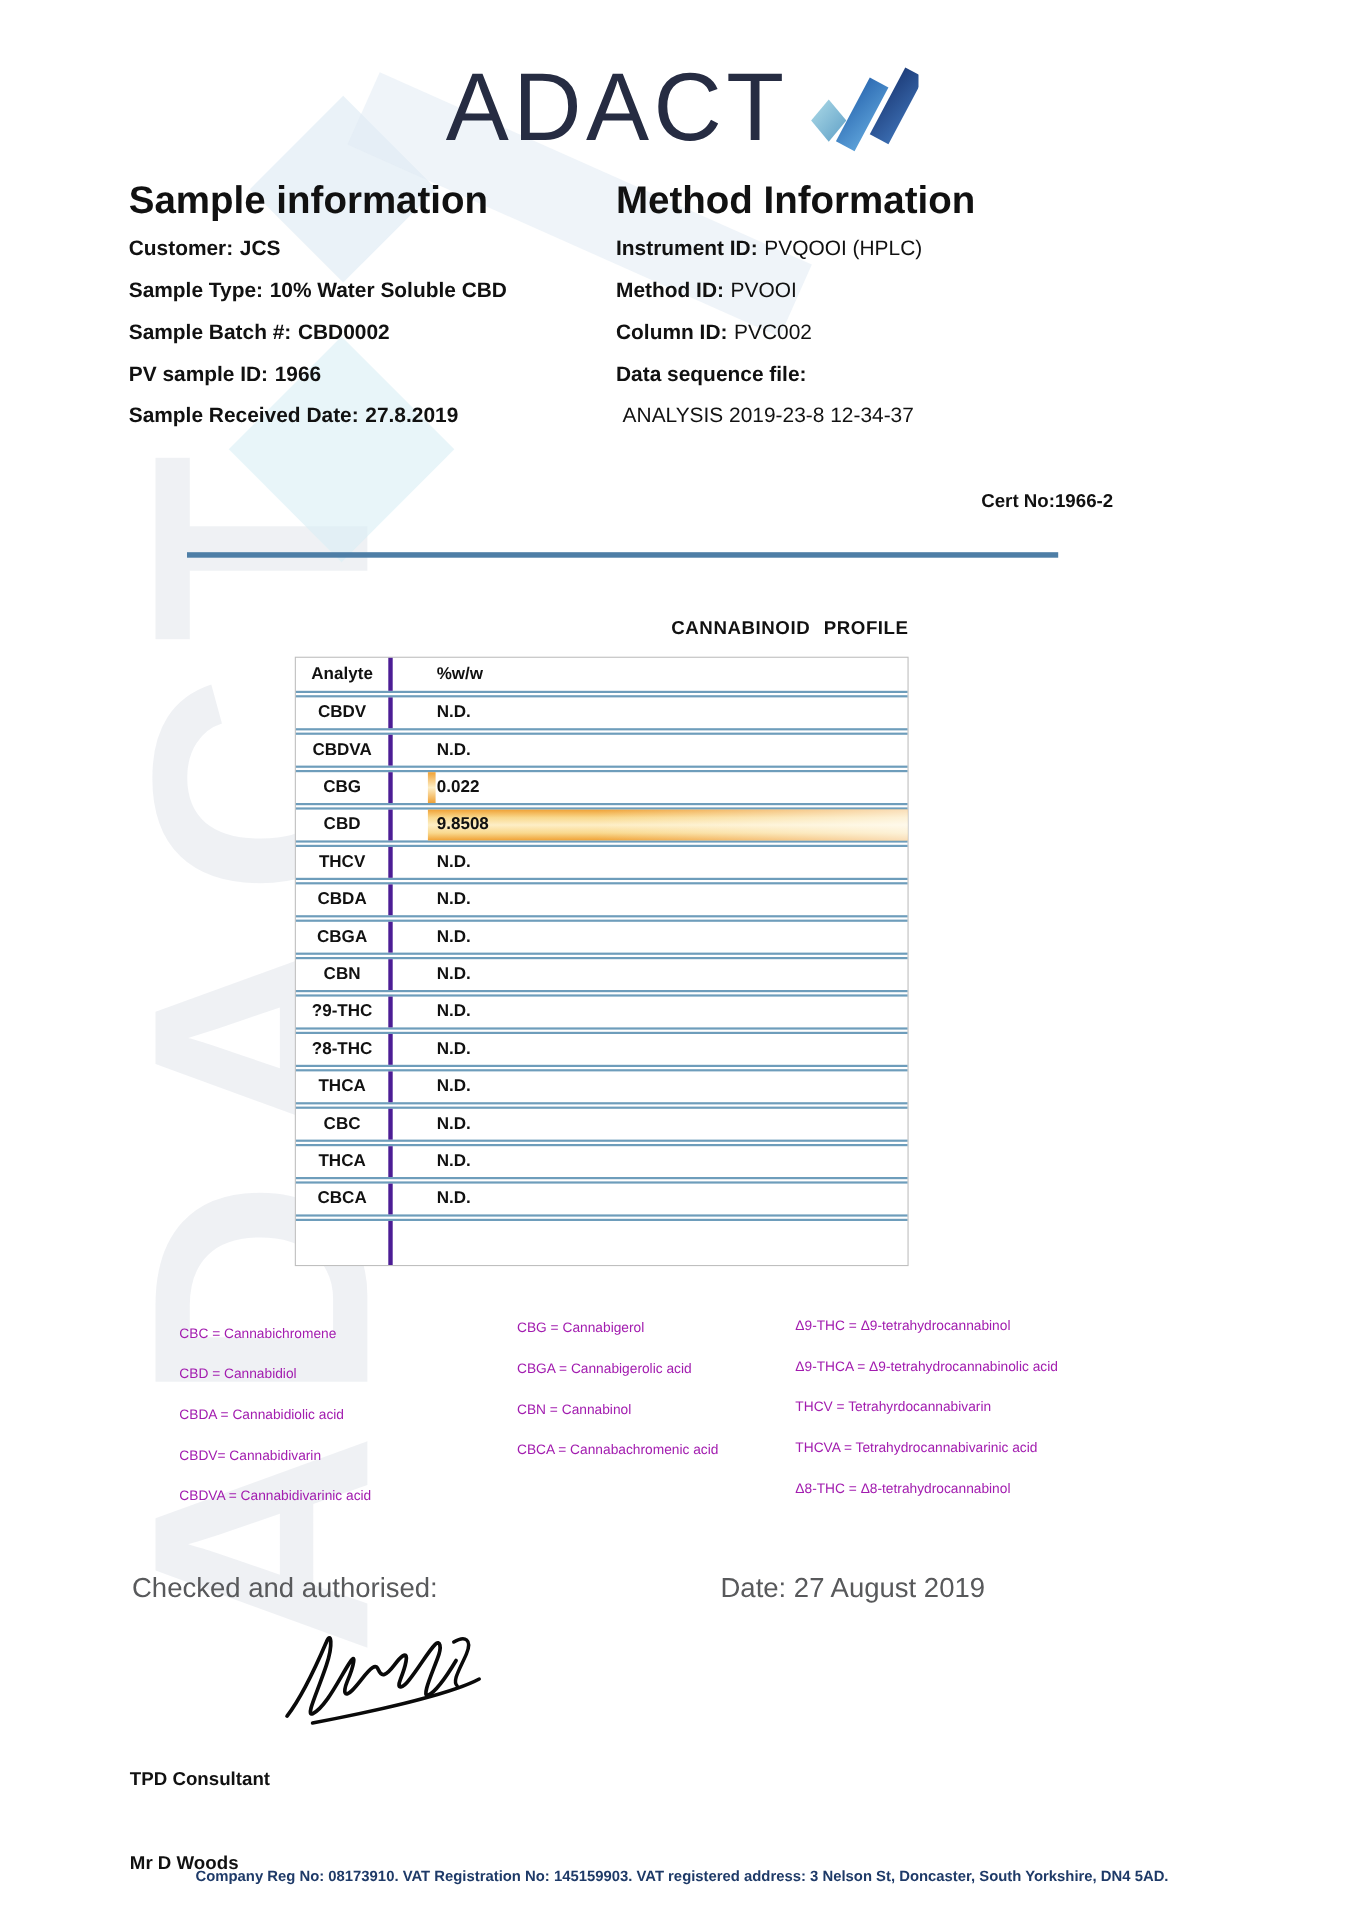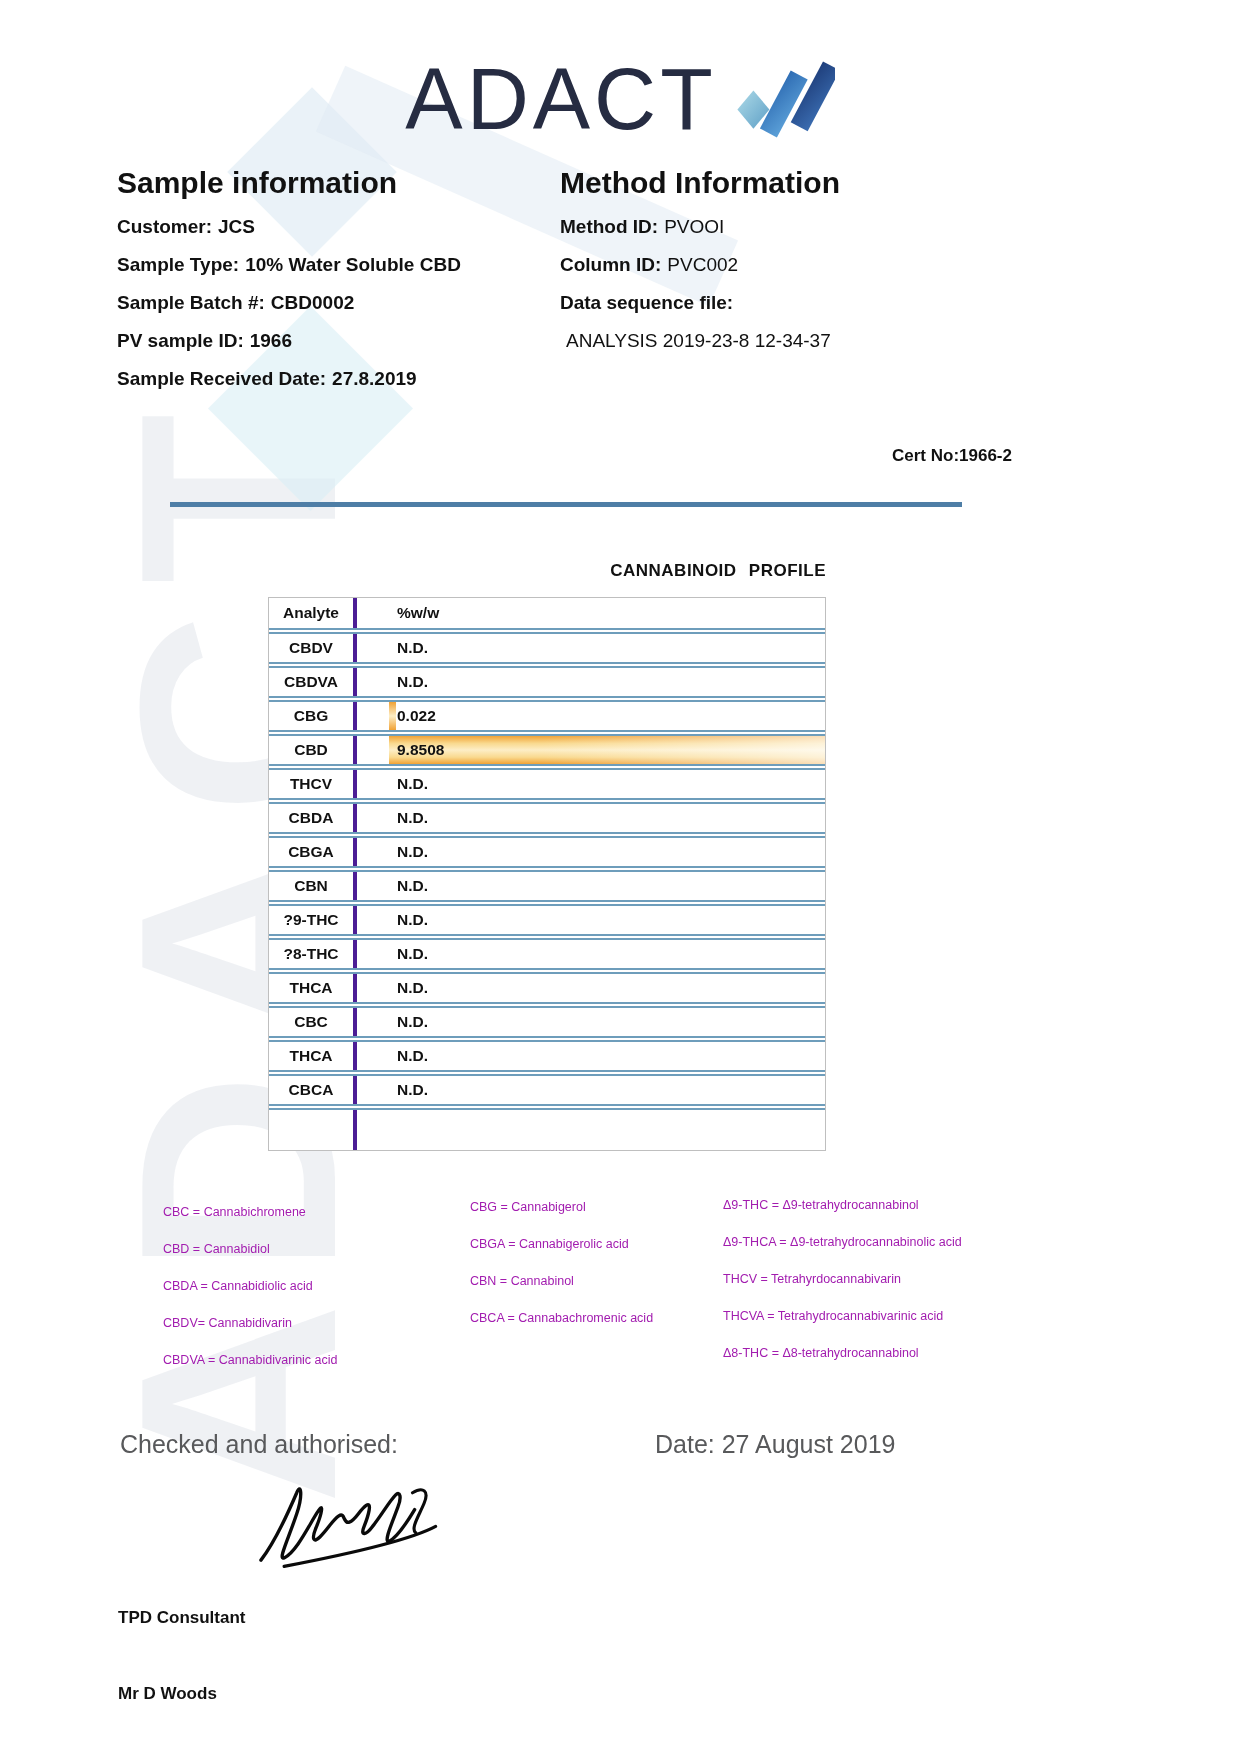--- a/index.html
+++ b/index.html
@@ -25,21 +25,21 @@
   .logo-row{position:absolute;top:52px;left:0;width:100%;display:flex;justify-content:center;align-items:flex-start;}
   .logo-text{
     font-size:86px;line-height:92px;color:#262c42;letter-spacing:4px;
     font-weight:normal;transform:scaleY(1.02);
   }
   .logo-mark{width:104px;height:92px;margin-left:14px;margin-top:2px;}
   
   .info-col{position:absolute;top:168px;}
   .info-col.sample{left:117px;width:440px;}
   .info-col.method{left:560px;width:480px;}
-  .info-heading{font-size:30px;font-weight:bold;margin:0 0 10px 0;line-height:30px;}
+  .info-heading{font-size:35px;font-weight:bold;margin:0 0 10px 0;line-height:30px;}
   .info-line{font-size:19px;line-height:38px;white-space:nowrap;}
   .info-line .lbl{font-weight:bold;}
   .sample .info-line .val{font-weight:bold;}
   .method .info-line .val{font-weight:normal;}
   .info-line .val{margin-left:6px;}
   
   .cert-no{position:absolute;top:446px;right:228px;font-size:17px;font-weight:bold;}
   .rule{position:absolute;top:502px;left:170px;width:792px;height:5px;background:#4e7ea6;}
   
   .table-title{
@@ -132,20 +132,21 @@
         <div class="info-line"><span class="lbl">Sample Type:</span><span class="val">10% Water Soluble CBD</span></div>
         <div class="info-line"><span class="lbl">Sample Batch #:</span><span class="val">CBD0002</span></div>
         <div class="info-line"><span class="lbl">PV sample ID:</span><span class="val">1966</span></div>
         <div class="info-line"><span class="lbl">Sample Received Date:</span><span class="val">27.8.2019</span></div>
       </div>
   </section>
 
   <section class="info-col method layer">
     <h2 class="info-heading">Method Information</h2>
     <div id="method-rows">
+        <div class="info-line"><span class="lbl">Instrument ID:</span><span class="val">PVQOOI (HPLC)</span></div>
         <div class="info-line"><span class="lbl">Method ID:</span><span class="val">PVOOI</span></div>
         <div class="info-line"><span class="lbl">Column ID:</span><span class="val">PVC002</span></div>
         <div class="info-line"><span class="lbl">Data sequence file:</span></div>
         <div class="info-line"><span class="val">ANALYSIS 2019-23-8 12-34-37</span></div>
       </div>
   </section>
 
   <div class="cert-no layer">Cert No:1966-2</div>
   <div class="rule layer"></div>
 
@@ -243,14 +244,15 @@
   <div class="checked-label layer">Checked and authorised:</div>
   <div class="date-label layer">Date: 27 August 2019</div>
   <svg class="signature layer" viewBox="0 0 185 95">
     <path d="M6,78 C20,60 34,28 40,14 C44,4 46,16 40,34 C32,58 22,78 28,76 C40,70 52,44 60,32 C66,22 64,34 58,48 C54,58 56,62 62,56 C70,48 74,40 80,36 C86,32 84,44 90,42 C96,40 100,30 106,26 C112,22 108,36 104,46 C100,56 106,54 112,46 C120,36 128,22 134,16 C138,12 140,18 136,28 C130,44 122,62 128,60 C136,56 146,40 152,30" fill="none" stroke="#0a0a0a" stroke-width="3.2" stroke-linecap="round"></path>
     <path d="M28,84 C70,76 146,60 172,46" fill="none" stroke="#0a0a0a" stroke-width="3" stroke-linecap="round"></path>
     <path d="M150,14 C160,8 166,12 161,24 C156,36 148,48 153,52" fill="none" stroke="#0a0a0a" stroke-width="3" stroke-linecap="round"></path>
   </svg>
   <div class="sig-name layer">Mr D Woods</div>
   <div class="sig-title layer">TPD Consultant</div>
 
+  <footer class="footer-text layer">Company Reg No: 08173910. VAT Registration No: 145159903. VAT registered address: 3 Nelson St, Doncaster, South Yorkshire, DN4 5AD.</footer>
 
 </div>
 
 </body></html>

